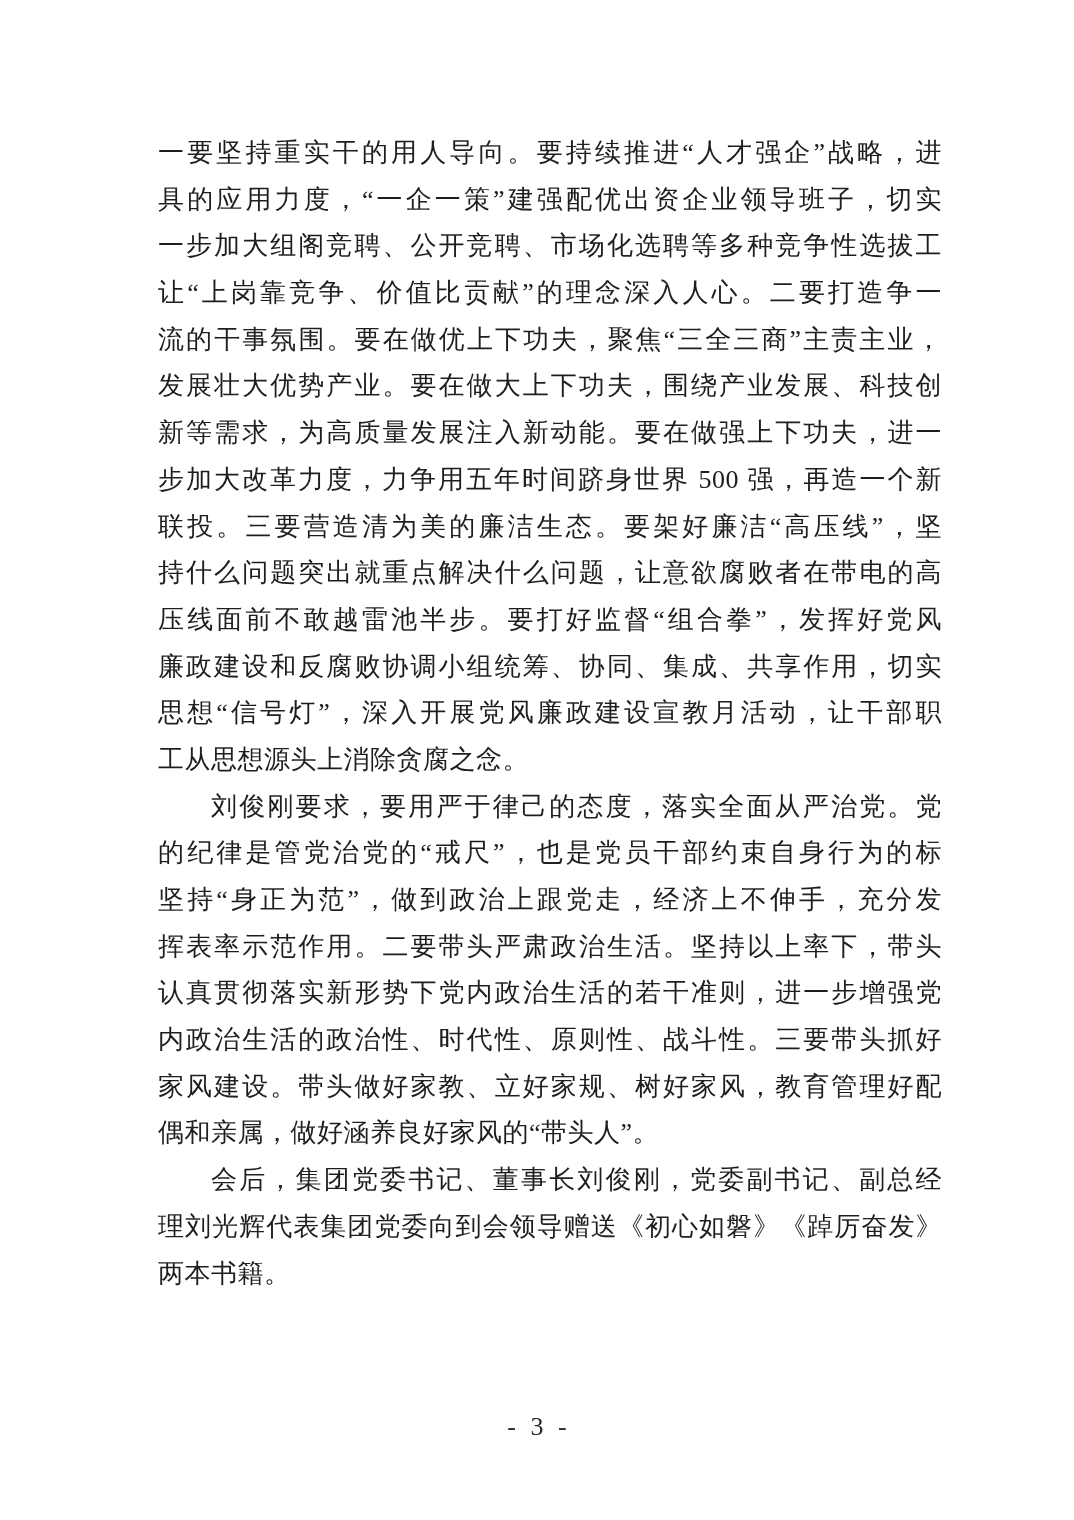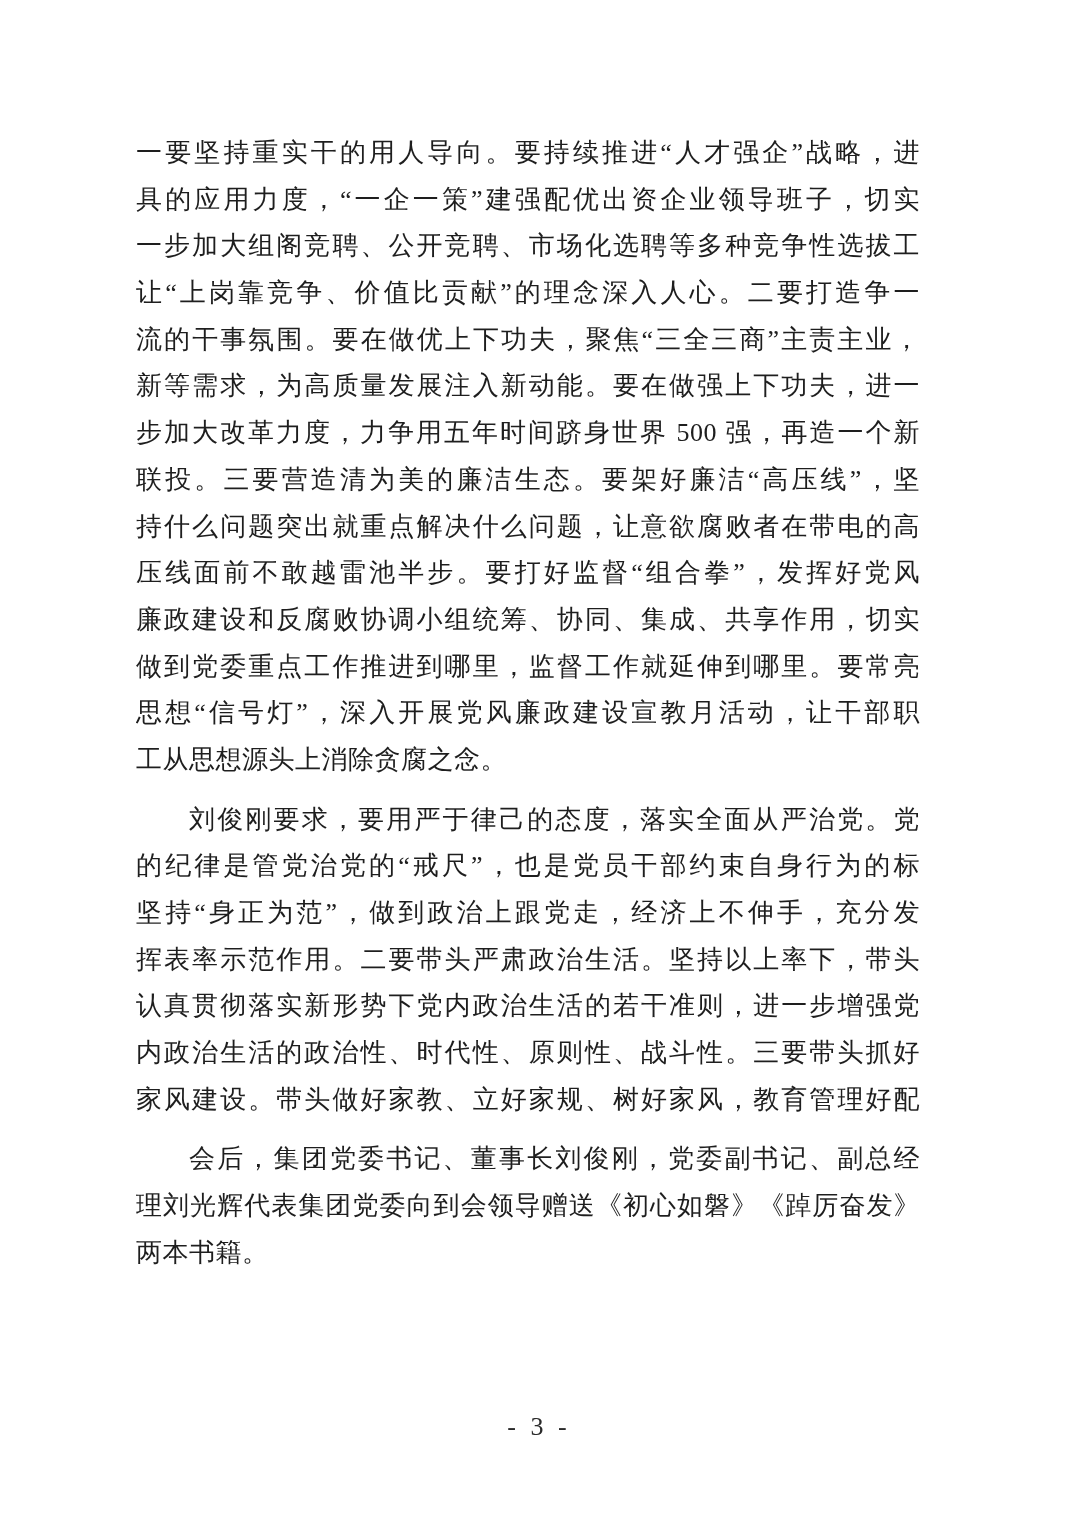--- a/index.html
+++ b/index.html
@@ -12,36 +12,35 @@
     color: #1e1e1e;
     overflow: hidden;
   }
   .page {
     position: absolute;
     inset: 0;
     background: #ffffff;
   }
   .text-block {
     position: absolute;
-    left: 136px;
+    left: 158px;
     top: 130px;
     width: 784px;
   }
   .line {
     font-size: 26px;
     height: 46.7px;
     line-height: 46.7px;
     text-align: justify;
     text-align-last: justify;
     overflow: hidden;
     letter-spacing: 0.5px;
   }
   .line.indent {
     text-indent: 53px;
-    margin-top: 13px;
   }
   .line.para-end {
     text-align-last: left;
   }
   .page-footer {
     position: absolute;
     top: 1412px;
     left: 0;
     width: 1074px;
     text-align: center;
@@ -55,36 +54,37 @@
 </head>
 <body>
 
 <div class="page">
   <main class="text-block">
       <div class="line">一要坚持重实干的用人导向。要持续推进“人才强企”战略，进</div>
       <div class="line">具的应用力度，“一企一策”建强配优出资企业领导班子，切实</div>
       <div class="line">一步加大组阁竞聘、公开竞聘、市场化选聘等多种竞争性选拔工</div>
       <div class="line">让“上岗靠竞争、价值比贡献”的理念深入人心。二要打造争一</div>
       <div class="line">流的干事氛围。要在做优上下功夫，聚焦“三全三商”主责主业，</div>
+      <div class="line">发展壮大优势产业。要在做大上下功夫，围绕产业发展、科技创</div>
       <div class="line">新等需求，为高质量发展注入新动能。要在做强上下功夫，进一</div>
       <div class="line">步加大改革力度，力争用五年时间跻身世界 500 强，再造一个新</div>
       <div class="line">联投。三要营造清为美的廉洁生态。要架好廉洁“高压线”，坚</div>
       <div class="line">持什么问题突出就重点解决什么问题，让意欲腐败者在带电的高</div>
       <div class="line">压线面前不敢越雷池半步。要打好监督“组合拳”，发挥好党风</div>
       <div class="line">廉政建设和反腐败协调小组统筹、协同、集成、共享作用，切实</div>
-      <div class="line">做到党委重点工作推进到哪里，监督工作就延伸到哪里。要常亮</div>
       <div class="line">思想“信号灯”，深入开展党风廉政建设宣教月活动，让干部职</div>
       <div class="line para-end">工从思想源头上消除贪腐之念。</div>
       <div class="line indent">刘俊刚要求，要用严于律己的态度，落实全面从严治党。党</div>
       <div class="line">的纪律是管党治党的“戒尺”，也是党员干部约束自身行为的标</div>
       <div class="line">坚持“身正为范”，做到政治上跟党走，经济上不伸手，充分发</div>
       <div class="line">挥表率示范作用。二要带头严肃政治生活。坚持以上率下，带头</div>
       <div class="line">认真贯彻落实新形势下党内政治生活的若干准则，进一步增强党</div>
       <div class="line">内政治生活的政治性、时代性、原则性、战斗性。三要带头抓好</div>
       <div class="line">家风建设。带头做好家教、立好家规、树好家风，教育管理好配</div>
+      <div class="line para-end">偶和亲属，做好涵养良好家风的“带头人”。</div>
       <div class="line indent">会后，集团党委书记、董事长刘俊刚，党委副书记、副总经</div>
       <div class="line">理刘光辉代表集团党委向到会领导赠送《初心如磐》《踔厉奋发》</div>
       <div class="line para-end">两本书籍。</div>
     </main>
 
   <footer class="page-footer">
     <span>- 3 -</span>
   </footer>
 </div>
 

